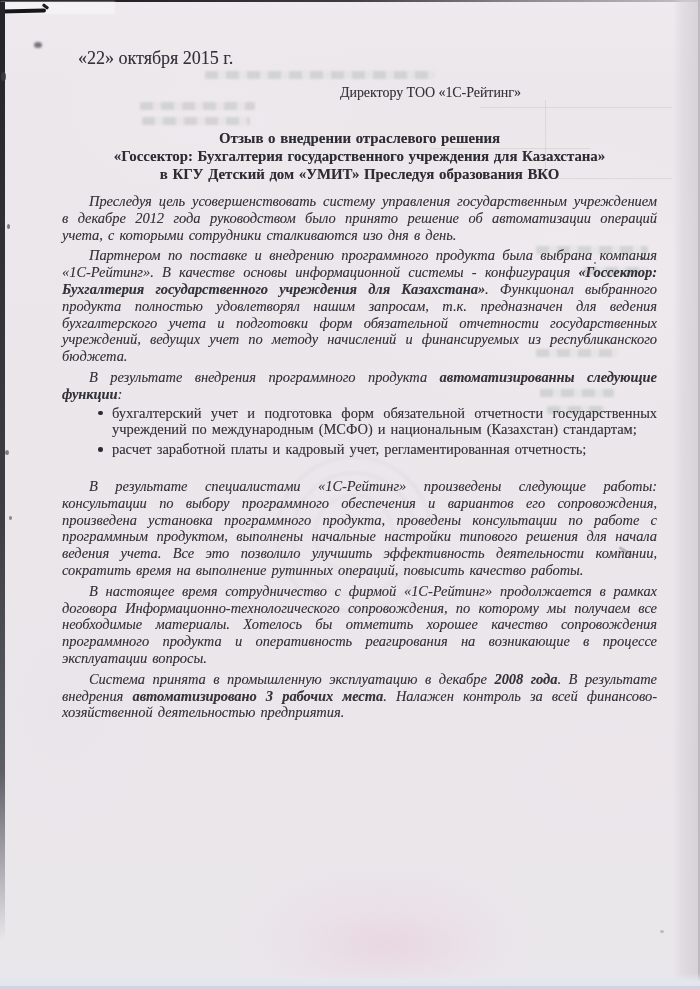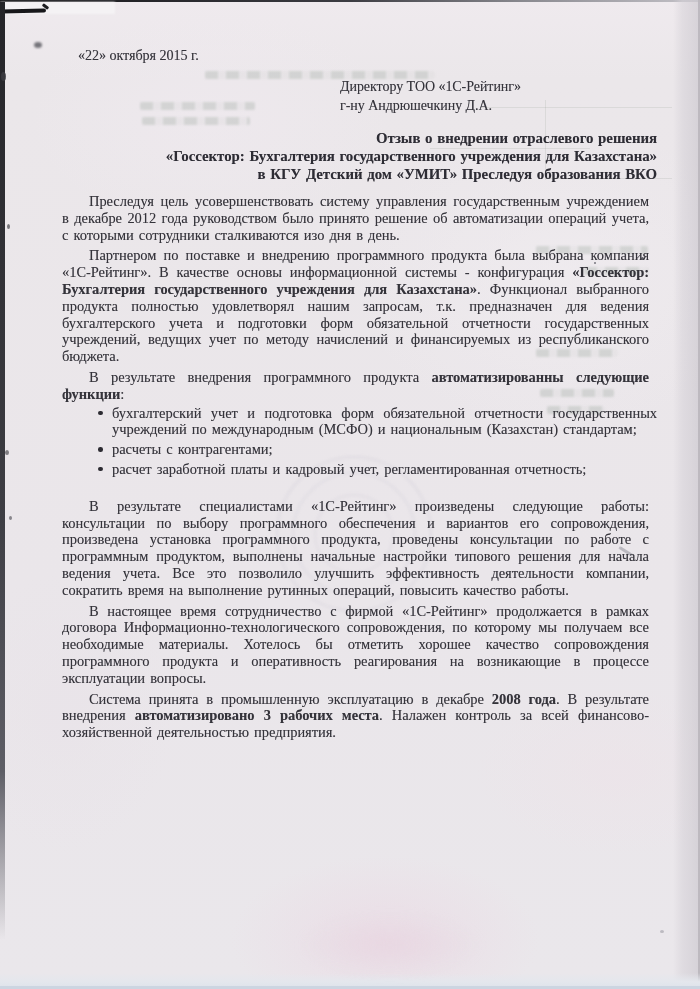--- a/index.html
+++ b/index.html
@@ -34,27 +34,27 @@
     background:linear-gradient(to bottom,rgba(226,228,234,0) 0%,#e4e7ed 55%,#dde2ea 100%);}
   .edge-bottom-line{position:absolute;left:0;bottom:0;width:100%;height:3px;background:#ccd5e1;}
   .speck{position:absolute;border-radius:50%;}
   
   .ghost-text{position:absolute;height:8px;border-radius:2px;filter:blur(1.1px);
     background:repeating-linear-gradient(90deg,rgba(112,133,116,.20) 0 13px,rgba(112,133,116,.04) 13px 21px);}
   .ghost-line{position:absolute;background:rgba(130,145,132,.16);filter:blur(.4px);}
   .ghost-stamp{position:absolute;border-radius:50%;border:2px solid rgba(150,145,175,.12);filter:blur(1.4px);}
   
   .doc{position:absolute;left:62px;top:0;width:595px;height:100%;}
-  .date{position:absolute;left:16px;top:48px;font-size:14px;white-space:nowrap;}
-  .addressee{position:absolute;left:278px;top:78px;font-size:13.9px;line-height:18.5px;}
-  .title{position:absolute;left:0;top:129px;width:100%;text-align:right;
+  .date{position:absolute;left:16px;top:48px;font-size:18px;white-space:nowrap;}
+  .addressee{position:absolute;left:278px;top:84px;font-size:13.9px;line-height:18.5px;}
+  .title{position:absolute;left:0;top:129px;width:100%;text-align:center;
     font-weight:bold;font-size:14.8px;line-height:18px;color:#2d2c34;word-spacing:1px;}
   .body{position:absolute;left:0;top:193px;width:100%;font-size:14.4px;line-height:16.8px;
     text-align:justify;word-spacing:1.5px;}
-  .body p{margin:0 8px 4px 0;text-indent:27px;}
+  .body p{margin:0 0 4px 0;text-indent:27px;font-style:italic;}
   .body p:last-child{margin-bottom:0;}
   ul.bullets{margin:2px 0 20px 0;padding:0 0 0 50px;list-style:none;}
   ul.bullets li{position:relative;margin:0 0 3px 0;text-align:justify;}
   .bullet-dot{position:absolute;left:-14px;top:6px;width:4.5px;height:4.5px;border-radius:50%;background:#2c2b32;}
   .scan, .scan *{text-shadow:0.2px 0.2px 0.35px rgba(52,51,60,.38);}
   .ghost-text,.ghost-line,.ghost-stamp,.speck{text-shadow:none;}
 </style>
 </head>
 <body>
 
@@ -94,36 +94,34 @@
   <div class="ghost-text" style="left:547px;top:406px;width:58px;"></div>
   <div class="ghost-stamp" style="left:276px;top:456px;width:152px;height:152px;"></div>
   <div class="ghost-stamp" style="left:292px;top:472px;width:120px;height:120px;border-color:rgba(150,145,175,.10);"></div>
   <div class="ghost-stamp" style="left:314px;top:494px;width:76px;height:76px;border-color:rgba(150,145,175,.09);"></div>
   <div class="speck" style="left:300px;top:915px;width:180px;height:60px;background:radial-gradient(closest-side,rgba(231,211,223,.6),transparent);filter:blur(6px);border-radius:50%;"></div>
 
   <div class="doc">
     <div class="date">«22» октября 2015 г.</div>
     <div class="addressee">
         <div>Директору ТОО «1С-Рейтинг»</div>
-        <div>г-ну Андрюшечкину Д.А.</div>
       </div>
     <div class="title">
         <div>Отзыв о внедрении отраслевого решения</div>
         <div>«Госсектор: Бухгалтерия государственного учреждения для Казахстана»</div>
         <div>в КГУ Детский дом «УМИТ» Преследуя образования ВКО</div>
       </div>
     <div class="body">
       <div>
           <p><span>Преследуя цель усовершенствовать систему управления государственным учреждением в декабре 2012 года руководством было принято решение об автоматизации операций учета, с которыми сотрудники сталкиваются изо дня в день.</span></p>
           <p><span>Партнером по поставке и внедрению программного продукта была выбрана компания «1С-Рейтинг». В качестве основы информационной системы - конфигурация </span><b>«Госсектор: Бухгалтерия государственного учреждения для Казахстана»</b><span>. Функционал выбранного продукта полностью удовлетворял нашим запросам, т.к. предназначен для ведения бухгалтерского учета и подготовки форм обязательной отчетности государственных учреждений, ведущих учет по методу начислений и финансируемых из республиканского бюджета.</span></p>
           <p><span>В результате внедрения программного продукта </span><b>автоматизированны следующие функции</b><span>:</span></p>
         </div>
       <ul class="bullets">
           <li><span class="bullet-dot"></span><span>бухгалтерский учет и подготовка форм обязательной отчетности государственных учреждений по международным (МСФО) и национальным (Казахстан) стандартам;</span></li>
-          <li><span class="bullet-dot"></span><span>расчеты с контрагентами;</span></li>
           <li><span class="bullet-dot"></span><span>расчет заработной платы и кадровый учет, регламентированная отчетность;</span></li>
         </ul>
       <div>
           <p><span>В результате специалистами «1С-Рейтинг» произведены следующие работы: консультации по выбору программного обеспечения и вариантов его сопровождения, произведена установка программного продукта, проведены консультации по работе с программным продуктом, выполнены начальные настройки типового решения для начала ведения учета. Все это позволило улучшить эффективность деятельности компании, сократить время на выполнение рутинных операций, повысить качество работы.</span></p>
           <p><span>В настоящее время сотрудничество с фирмой «1С-Рейтинг» продолжается в рамках договора Информационно-технологического сопровождения, по которому мы получаем все необходимые материалы. Хотелось бы отметить хорошее качество сопровождения программного продукта и оперативность реагирования на возникающие в процессе эксплуатации вопросы.</span></p>
           <p><span>Система принята в промышленную эксплуатацию в декабре </span><b>2008 года</b><span>. В результате внедрения </span><b>автоматизировано 3 рабочих места</b><span>. Налажен контроль за всей финансово-хозяйственной деятельностью предприятия.</span></p>
         </div>
     </div>
   </div>
 </div>

